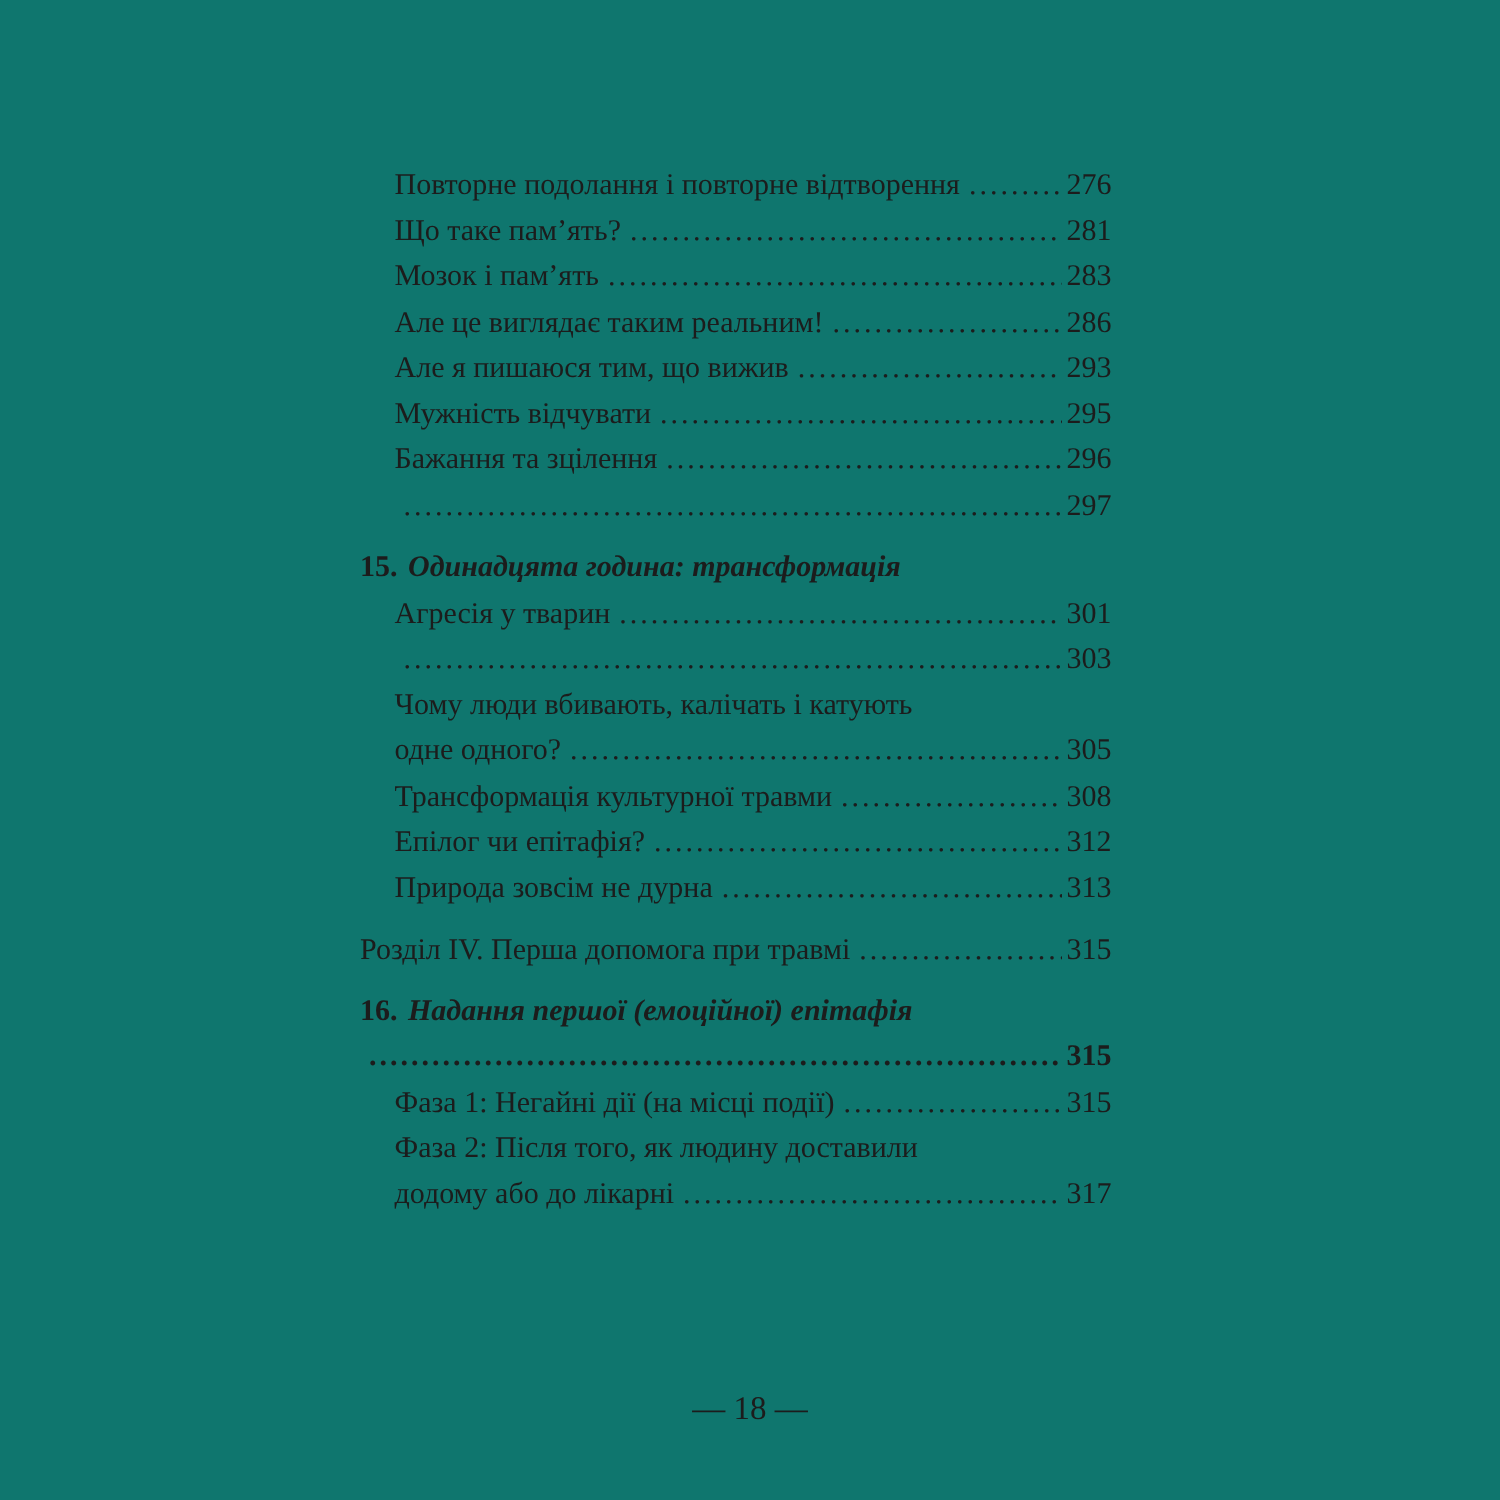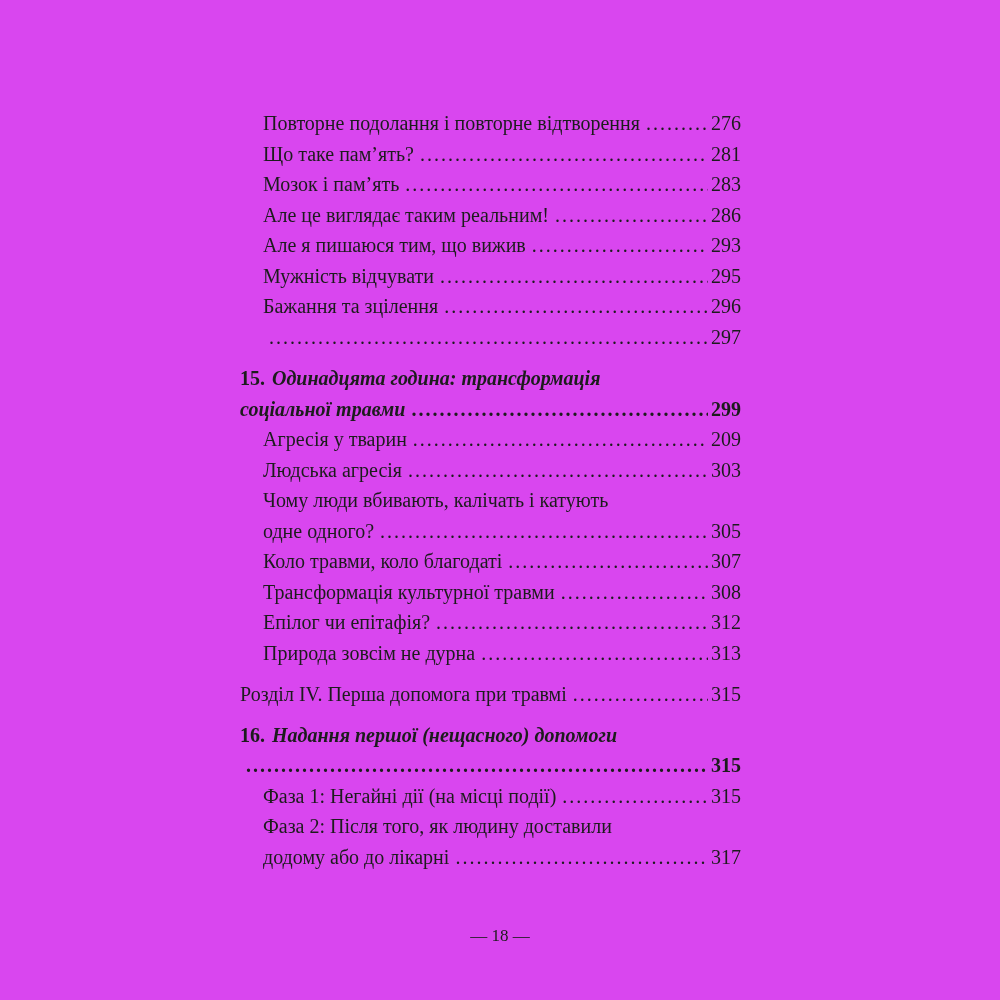--- a/index.html
+++ b/index.html
@@ -1,21 +1,21 @@
 <!DOCTYPE html>
 <html><head>
 <meta charset="utf-8">
 <style>
   * { margin: 0; padding: 0; box-sizing: border-box; }
   html, body { background: #ffffff; }
   .page {
     position: relative;
     width: 1000px;
     height: 1000px;
-    background: #d946ef;
+    background: #0f766e;
     font-family: "Liberation Serif", "DejaVu Serif", serif;
     font-size: 20px;
     color: #1c1c1c;
   }
   .toc {
     position: absolute;
     left: 240px;
     top: 108px;
     width: 501px;
   }
@@ -45,21 +45,21 @@
   .entry.chapter .num { font-style: normal; font-weight: bold; margin-right: 7px; }
   .entry.part { font-weight: normal; }
   .gap-lg { margin-top: 11px; }
   .gap-md { margin-top: 10px; }
   .footer {
     position: absolute;
     left: 0;
     right: 0;
     top: 926px;
     text-align: center;
-    font-size: 17px;
+    font-size: 22px;
     color: #1c1c1c;
   }
 </style>
 </head>
 <body>
 
 <div class="page">
   <main class="toc" id="toc">
       <div class="entry sub">
         <div class="line last">
@@ -111,53 +111,40 @@
         </div>
       </div>
       <div class="entry sub">
         <div class="line last">
           <span class="dots"></span>
           <span class="pg">297</span>
         </div>
       </div>
       <div class="entry chapter gap-lg">
         <div class="line"><span class="num">15.</span><span class="t">Одинадцята година: трансформація</span></div>
-        <div class="line last">
-          <span class="t">соціальної травми</span>
-          <span class="dots"></span>
-          <span class="pg">299</span>
-        </div>
       </div>
       <div class="entry sub">
         <div class="line last">
           <span class="t">Агресія у тварин</span>
           <span class="dots"></span>
-          <span class="pg">209</span>
+          <span class="pg">301</span>
         </div>
       </div>
       <div class="entry sub">
         <div class="line last">
-          <span class="t">Людська агресія</span>
           <span class="dots"></span>
           <span class="pg">303</span>
         </div>
       </div>
       <div class="entry sub">
         <div class="line"><span class="t">Чому люди вбивають, калічать і катують</span></div>
         <div class="line last">
           <span class="t">одне одного?</span>
           <span class="dots"></span>
           <span class="pg">305</span>
-        </div>
-      </div>
-      <div class="entry sub">
-        <div class="line last">
-          <span class="t">Коло травми, коло благодаті</span>
-          <span class="dots"></span>
-          <span class="pg">307</span>
         </div>
       </div>
       <div class="entry sub">
         <div class="line last">
           <span class="t">Трансформація культурної травми</span>
           <span class="dots"></span>
           <span class="pg">308</span>
         </div>
       </div>
       <div class="entry sub">
@@ -175,21 +162,21 @@
         </div>
       </div>
       <div class="entry part gap-lg">
         <div class="line last">
           <span class="t">Розділ IV. Перша допомога при травмі</span>
           <span class="dots"></span>
           <span class="pg">315</span>
         </div>
       </div>
       <div class="entry chapter gap-md">
-        <div class="line"><span class="num">16.</span><span class="t">Надання першої (нещасного) допомоги</span></div>
+        <div class="line"><span class="num">16.</span><span class="t">Надання першої (емоційної) епітафія</span></div>
         <div class="line last">
           <span class="dots"></span>
           <span class="pg">315</span>
         </div>
       </div>
       <div class="entry sub">
         <div class="line last">
           <span class="t">Фаза 1: Негайні дії (на місці події)</span>
           <span class="dots"></span>
           <span class="pg">315</span>

